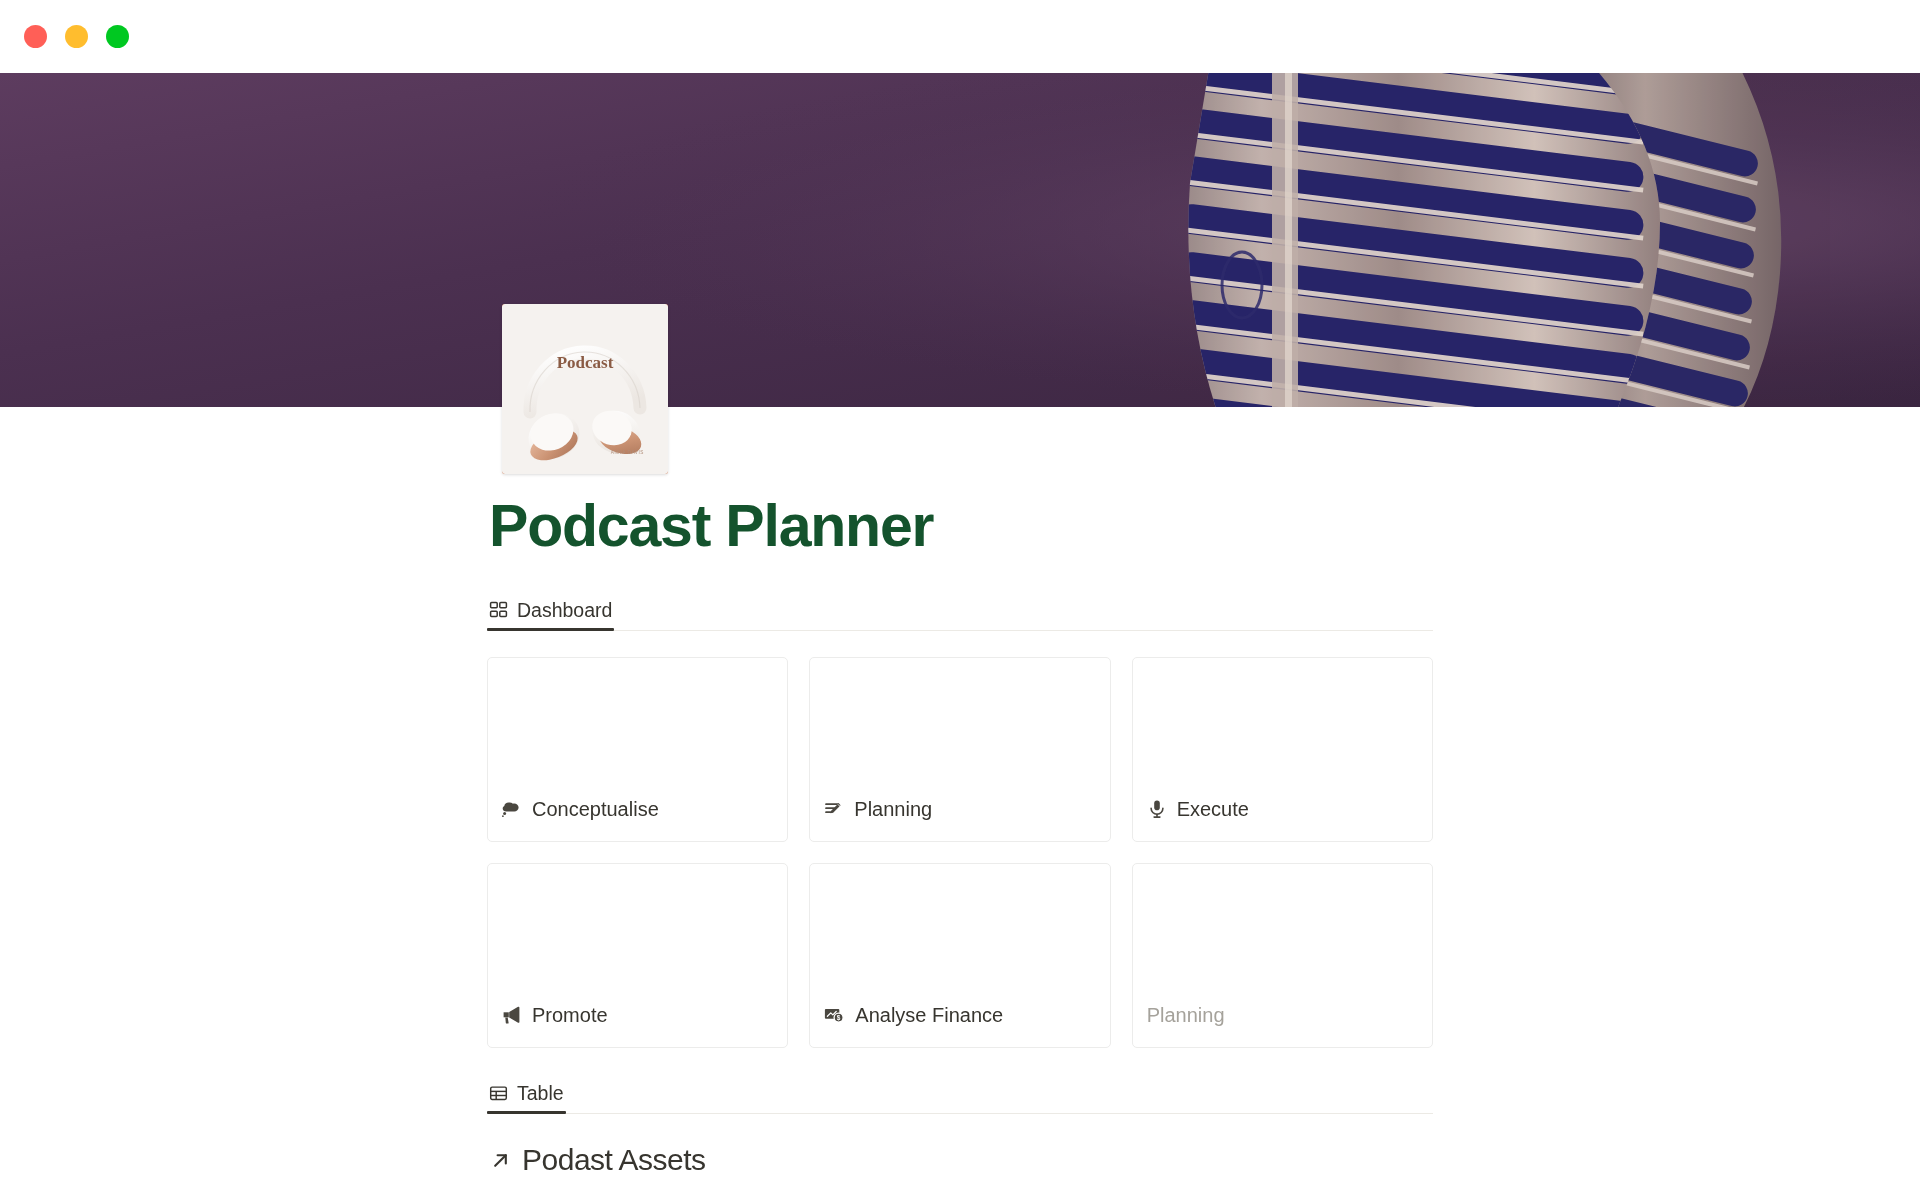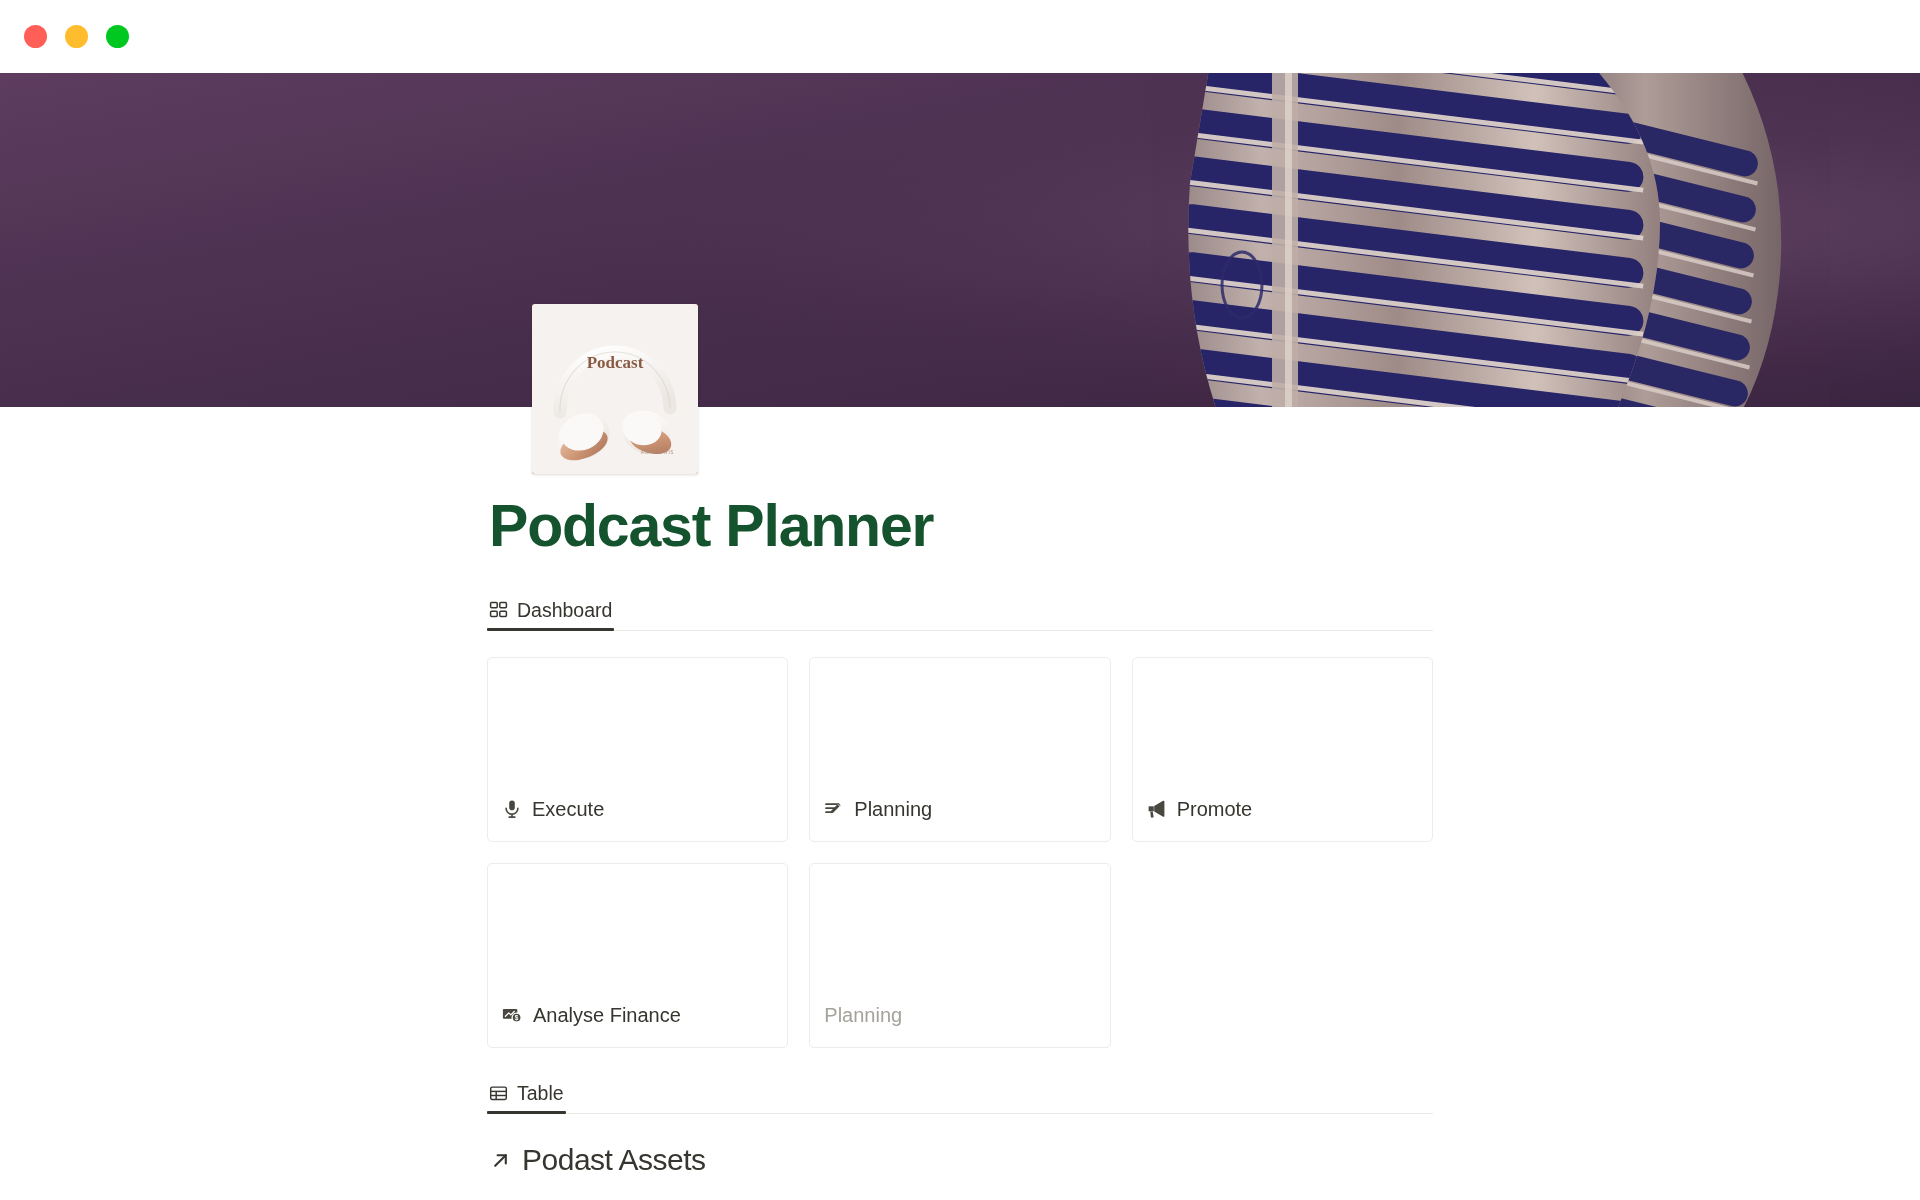--- a/index.html
+++ b/index.html
@@ -37,21 +37,21 @@
     width: 1920px;
     height: 334px;
     overflow: hidden;
     background: #4d3050;
   }
   .cover-svg { position: absolute; inset: 0; width: 100%; height: 100%; display: block; }
 
   
   .page-icon {
     position: absolute;
-    left: 532px;
+    left: 502px;
     top: 304px;
     width: 166px;
     height: 170px;
     border-radius: 3px;
     overflow: hidden;
     background: #c2410c;
     box-shadow: 0 1px 3px rgba(0,0,0,0.14);
   }
   .page-icon svg { display: block; width: 100%; height: 100%; }
 
@@ -338,47 +338,59 @@
           <rect x="1.6" y="10.2" width="6.6" height="5.2" rx="1"></rect>
           <rect x="10.8" y="10.2" width="6.6" height="5.2" rx="1"></rect>
         </svg>
       </span>
       <span class="tab-label">Dashboard</span>
     </div>
   </div>
 
   <div class="card-grid">
 
-
     <div class="card">
       <div class="card-title-row">
         <span class="card-icon">
-          <svg width="20" height="20" viewBox="0 0 20 20" fill="none" stroke="currentColor" stroke-width="1.6" stroke-linecap="round">
-            <rect x="7.2" y="1.6" width="5.6" height="9.6" rx="2.8" fill="currentColor" stroke="none"></rect>
-            <path d="M4.1 9.3a5.9 5.9 0 0 0 11.8 0"></path>
-            <path d="M10 15.2v2.9"></path>
-            <path d="M7.1 18.1h5.8"></path>
+          <svg width="20" height="20" viewBox="0 0 20 20" fill="currentColor">
+            <path d="M6.6 3.6c-2.3 0-4.1 1.5-4.3 3.5-1 .5-1.6 1.4-1.6 2.5 0 1.7 1.5 3 3.4 3h8.2c2.4 0 4.3-1.8 4.3-4s-1.9-4-4.3-4c-.5 0-1 .1-1.5.2C10 3.6 8.4 3.6 6.6 3.6z"></path>
+            <circle cx="2.6" cy="14.6" r="1.5"></circle>
+            <circle cx="0.9" cy="17.2" r="0.85"></circle>
           </svg>
         </span>
-        <span class="card-title">Execute</span>
+        <span class="card-title">Conceptualise</span>
       </div>
     </div>
 
     <div class="card">
       <div class="card-title-row">
         <span class="card-icon">
           <svg width="20" height="20" viewBox="0 0 20 20" fill="none" stroke="currentColor" stroke-width="1.7" stroke-linecap="round">
             <path d="M2 5.2h12.4"></path>
             <path d="M2 9.2h8.4"></path>
             <path d="M2 13.2h5.6"></path>
             <path d="M17.6 3.1l-8.1 8.1-.7 2.9 2.9-.7 8.1-8.1z" fill="currentColor" stroke="none" transform="translate(-1.6,1.4) scale(0.92)"></path>
             <path d="M14.2 5.6l2.1 2.1" stroke="#ffffff" stroke-width="0.9"></path>
           </svg>
         </span>
         <span class="card-title">Planning</span>
+      </div>
+    </div>
+
+    <div class="card">
+      <div class="card-title-row">
+        <span class="card-icon">
+          <svg width="20" height="20" viewBox="0 0 20 20" fill="none" stroke="currentColor" stroke-width="1.6" stroke-linecap="round">
+            <rect x="7.2" y="1.6" width="5.6" height="9.6" rx="2.8" fill="currentColor" stroke="none"></rect>
+            <path d="M4.1 9.3a5.9 5.9 0 0 0 11.8 0"></path>
+            <path d="M10 15.2v2.9"></path>
+            <path d="M7.1 18.1h5.8"></path>
+          </svg>
+        </span>
+        <span class="card-title">Execute</span>
       </div>
     </div>
 
     <div class="card">
       <div class="card-title-row">
         <span class="card-icon">
           <svg width="20" height="20" viewBox="0 0 20 20" fill="currentColor">
             <path d="M17.4 2.6c0-.8-.7-1.2-1.3-.8L7.2 7.1v5.3l8.9 5.3c.6.4 1.3 0 1.3-.8z"></path>
             <path d="M1.6 7.3h5.2v5H1.6z"></path>
             <path d="M3.3 12.6h2.4l.9 5.1c.1.5-.3.9-.8.9H4.6c-.4 0-.7-.3-.8-.7z"></path>

